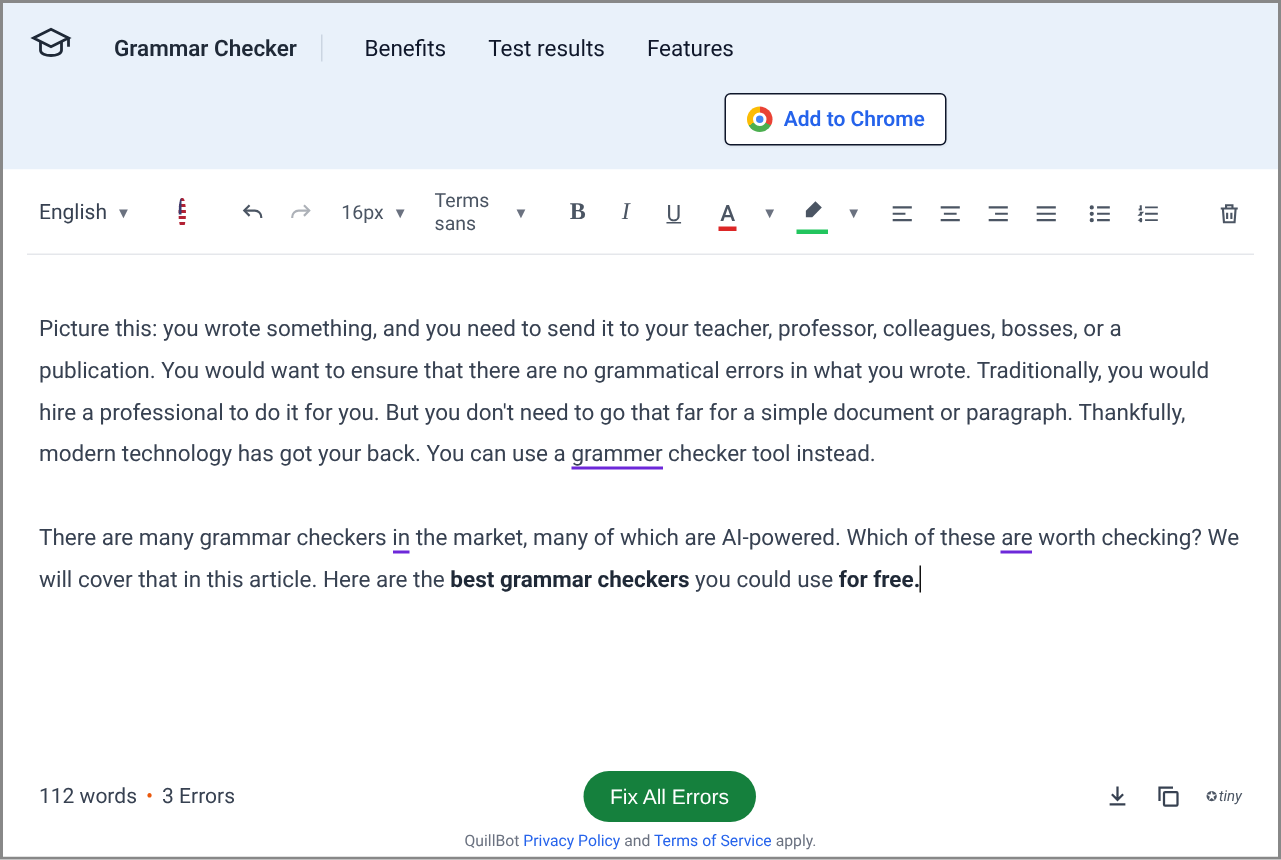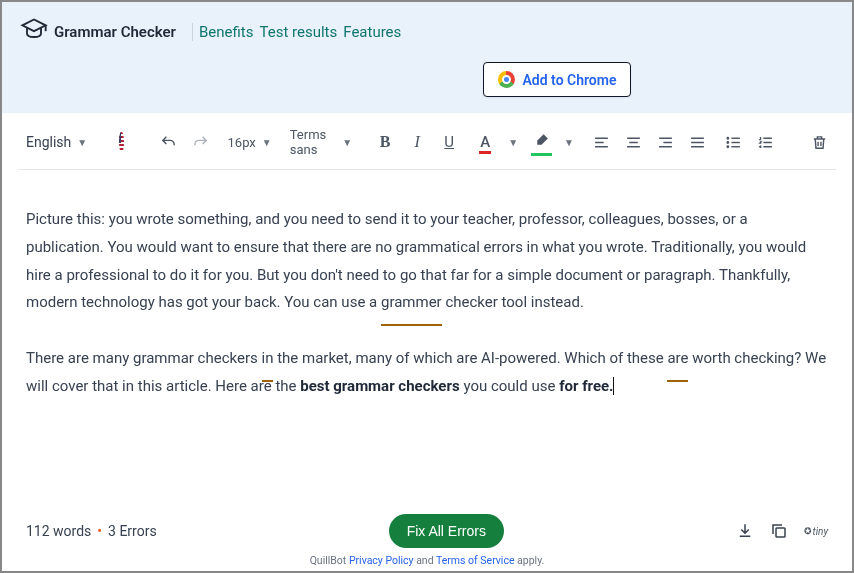--- a/index.html
+++ b/index.html
@@ -1,21 +1,21 @@
 <!DOCTYPE html>
 <html><head>
 <meta charset="utf-8">
 <style>
 * { margin: 0; padding: 0; box-sizing: border-box; }
 body { font-family: -apple-system, BlinkMacSystemFont, "Segoe UI", Roboto, sans-serif; background: #888; width: 854px; height: 573px; overflow: hidden; }
 .frame { background: #fff; width: 850px; height: 569px; margin: 2px; display: flex; flex-direction: column; }
 .header { background: #e9f1fa; padding: 14px 18px 16px; }
-.nav { display: flex; align-items: center; gap: 6px; }
+.nav { display: flex; align-items: center; gap: 28px; }
 .logo-icon svg { width: 28px; height: 28px; }
-.nav-item { color: #0f766e; font-size: 15px; cursor: pointer; }
+.nav-item { color: #0f172a; font-size: 15px; cursor: pointer; }
 .nav-item.active { color: #1f2937; font-weight: 600; border-right: 1px solid #cbd5e1; padding-right: 16px; }
 .nav-row2 { display: flex; justify-content: center; margin-top: 14px; padding-left: 260px; }
 .chrome-btn { background: #fff; border: 1px solid #0f172a; border-radius: 4px; padding: 8px 14px; display: flex; align-items: center; gap: 8px; cursor: pointer; box-shadow: 0 1px 2px rgba(0,0,0,0.05); }
 .chrome-icon { width: 17px; height: 17px; border-radius: 50%; background: conic-gradient(#ea4335 0 120deg, #4caf50 120deg 240deg, #fbbc05 240deg 360deg); position: relative; }
 .chrome-icon::after { content:''; position:absolute; inset:4px; background:#4285f4; border-radius:50%; border:2px solid #fff; }
 .chrome-btn span { color: #2563eb; font-weight: 600; font-size: 14px; }
 .editor-area { flex: 1; background: #fff; padding: 0 16px; display: flex; flex-direction: column; overflow: hidden; gap: 16px; }
 .toolbar { display: flex; align-items: center; gap: 18px; padding: 14px 8px 12px; border-bottom: 1px solid #e5e7eb; }
 .tb-lang { display: flex; align-items: center; gap: 6px; color: #374151; font-size: 14px; cursor: pointer; }
 .flag-icon { width: 20px; height: 20px; border-radius: 50%; background: linear-gradient(#b22234 0 10%, #fff 10% 20%, #b22234 20% 30%, #fff 30% 40%, #b22234 40% 50%, #fff 50% 60%, #b22234 60% 70%, #fff 70% 80%, #b22234 80% 90%, #fff 90% 100%); position: relative; overflow:hidden; margin-left: 14px; }
@@ -27,21 +27,21 @@
 .tb-bold { font-weight: 700; font-family: Georgia, serif; font-size: 16px; }
 .tb-italic { font-style: italic; font-family: Georgia, serif; font-size: 16px; }
 .tb-under { text-decoration: underline; font-size: 15px; }
 .color-a { position: relative; font-size: 15px; font-weight:500; }
 .color-a::after { content:''; position:absolute; left:-1px; right:-1px; bottom:-3px; height:3px; background:#dc2626; }
 .color-h { position: relative; }
 .color-h::after { content:''; position:absolute; left:-2px; right:-2px; bottom:-3px; height:3px; background:#22c55e; }
 .spacer { flex: 1; }
 .content { flex: 1; padding: 20px 8px 12px; font-size: 15px; line-height: 1.85; color: #374151; overflow: auto; }
 .content p { margin-bottom: 28px; }
-.err { border-bottom: 2px solid #a16207; padding-bottom: 13px; }
+.err { border-bottom: 2px solid #6d28d9; padding-bottom: 0; }
 .content b { color: #1f2937; }
 .cursor { border-right: 1px solid #111; }
 .footer { padding: 8px 8px 4px; }
 .footer-row1 { display: flex; align-items: center; justify-content: space-between; }
 .stats { color: #374151; font-size: 14px; display: flex; gap: 6px; }
 .stats .dot { color: #ea580c; }
 .fix-btn { background: #15803d; color: #fff; border: none; padding: 9px 18px; border-radius: 20px; font-size: 14px; font-weight: 500; cursor: pointer; }
 .footer-icons { display: flex; align-items: center; gap: 16px; }
 .footer-icons svg { width: 18px; height: 18px; color: #374151; }
 .tiny-badge { font-size: 10px; color: #4b5563; font-weight: 400; font-style: italic; display:flex; align-items:center; gap:1px; }

